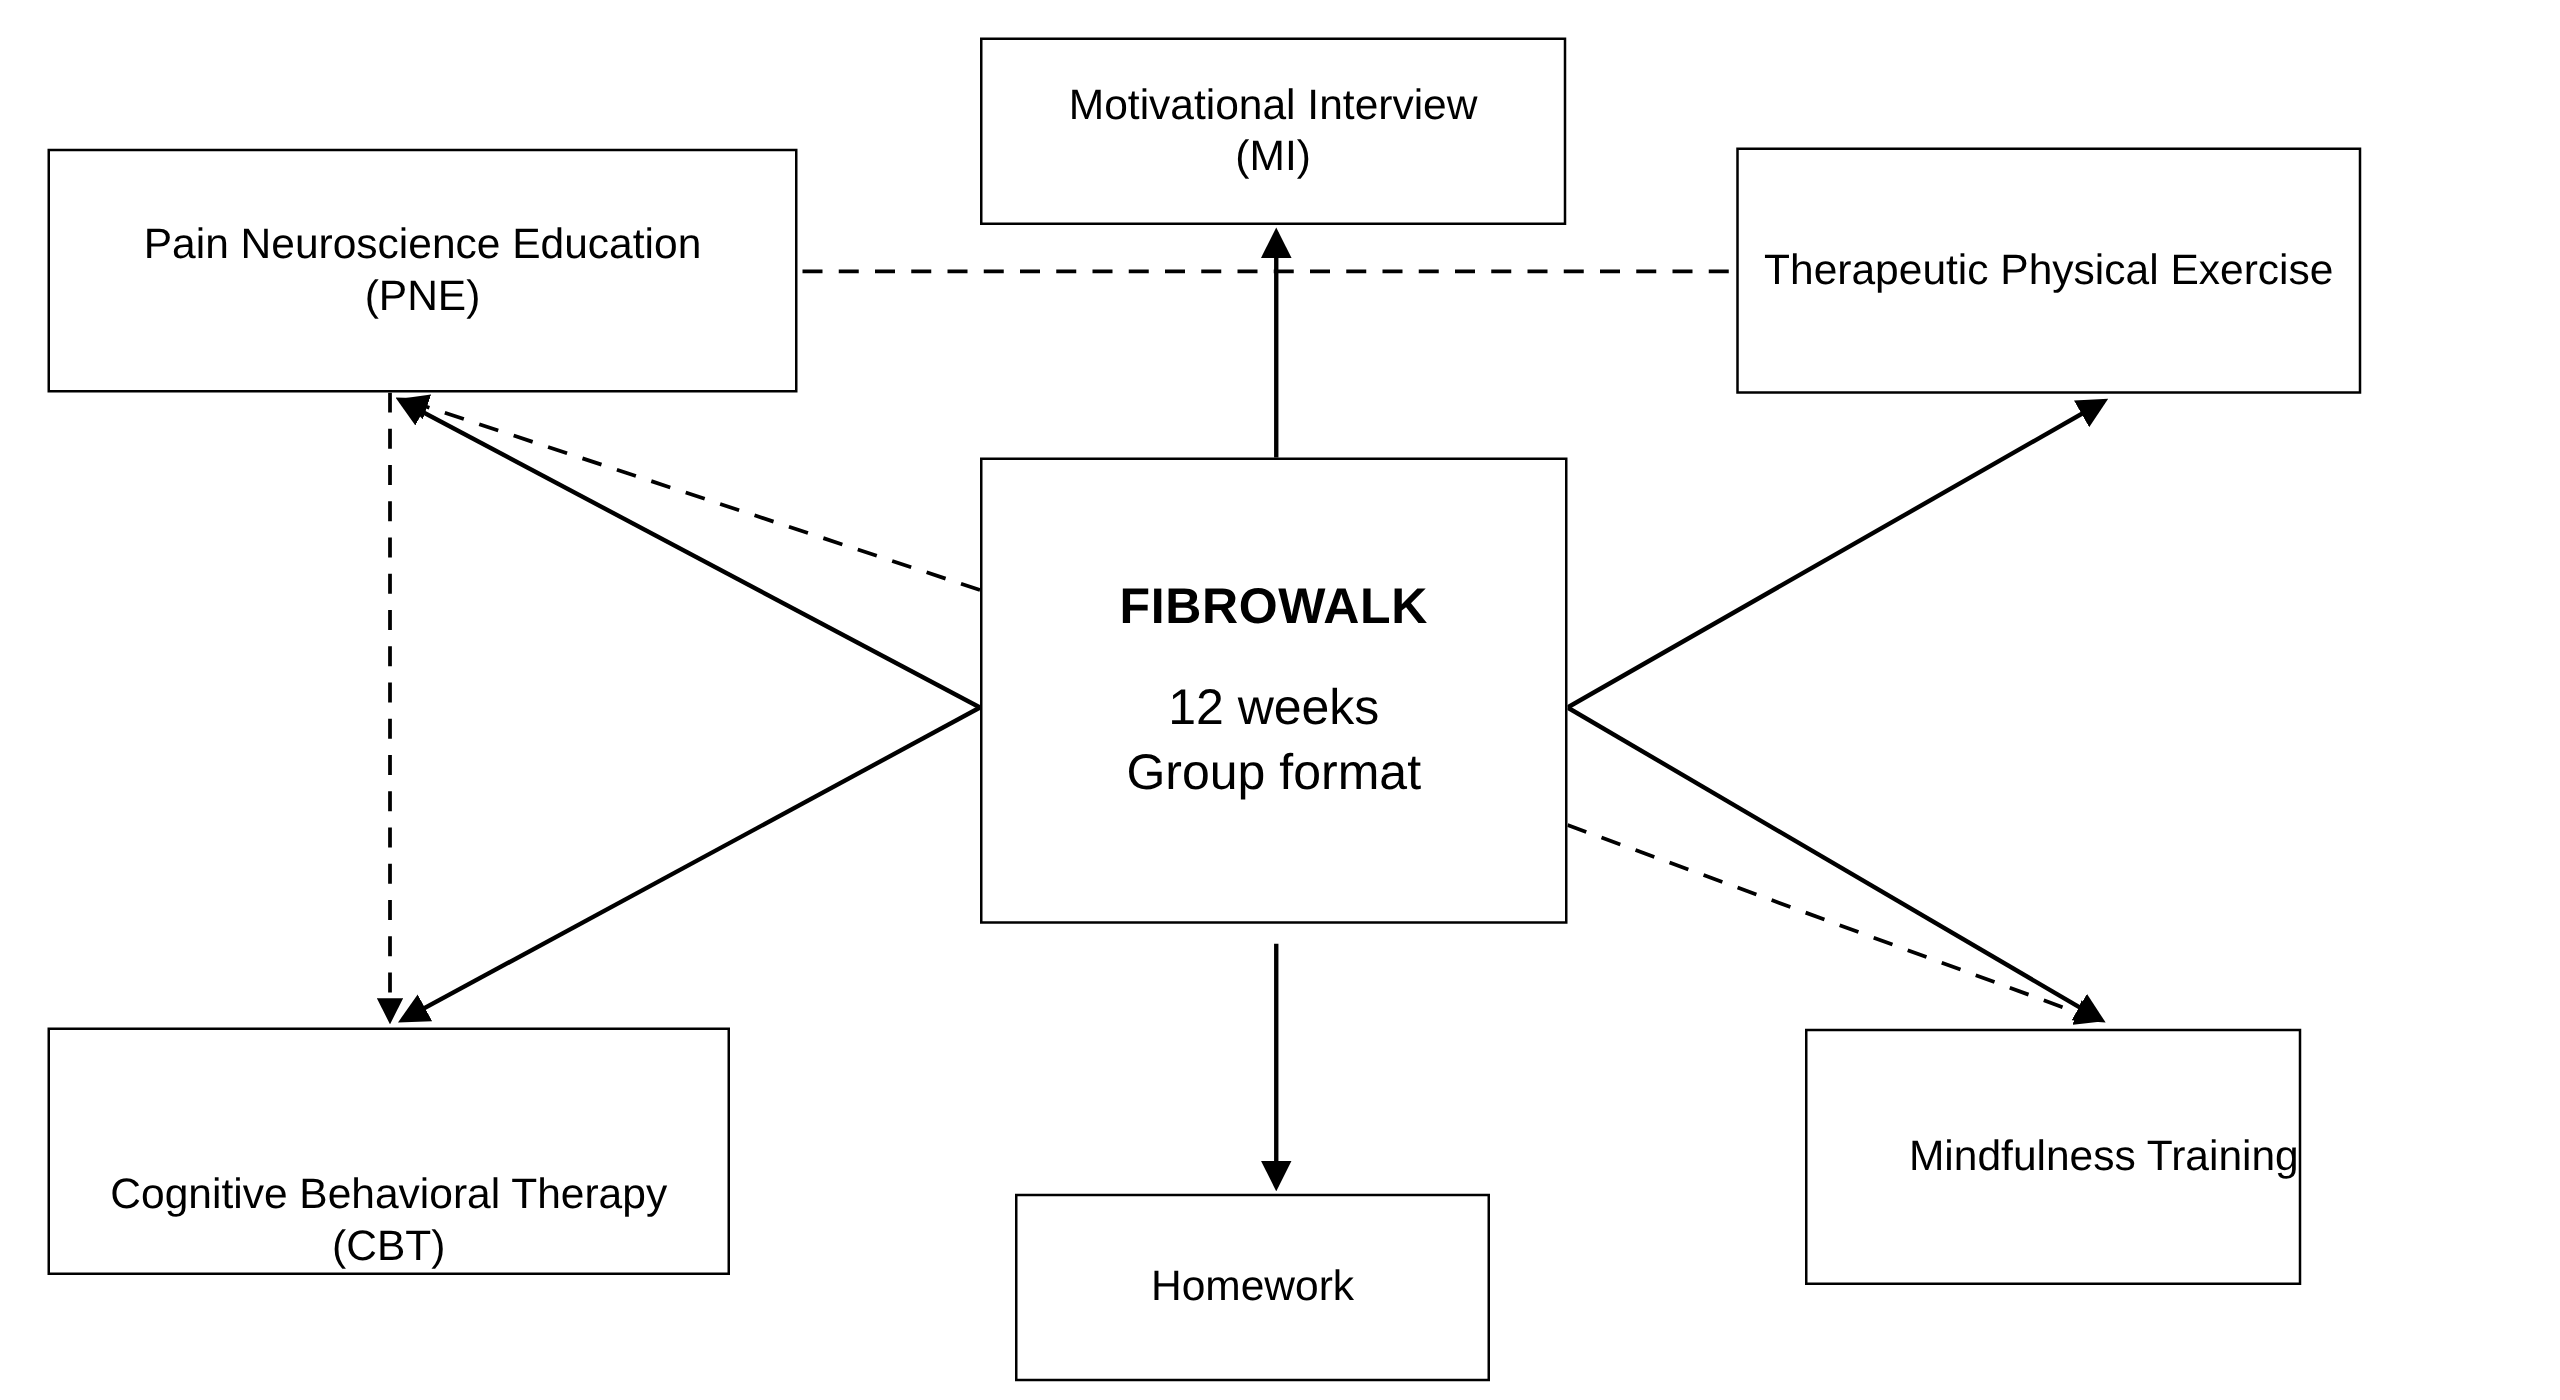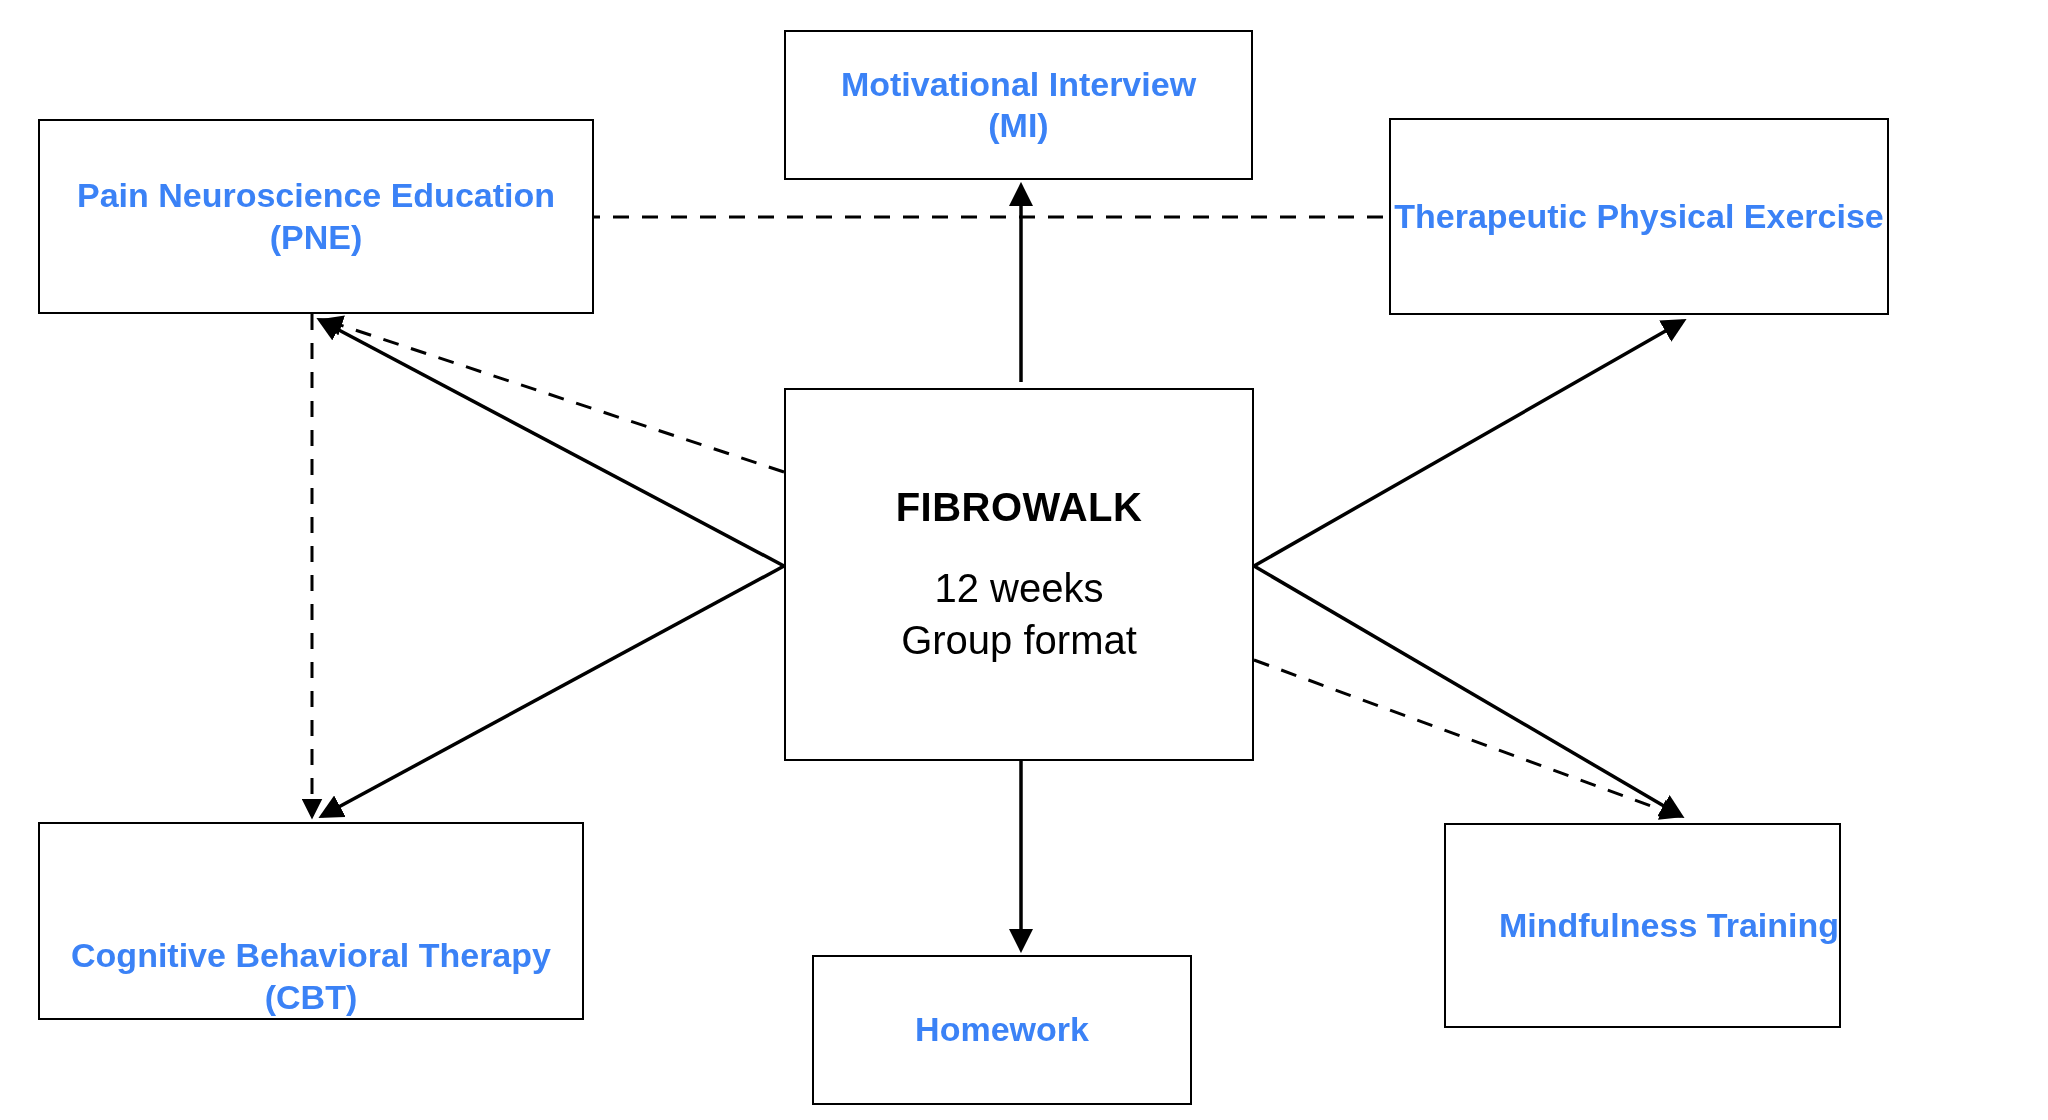--- a/index.html
+++ b/index.html
@@ -30,42 +30,42 @@
     display: flex;
     flex-direction: column;
     align-items: center;
     justify-content: center;
     text-align: center;
     color: #000000;
     line-height: 1.22;
   }
   .node-label {
     font-size: 34px;
-    font-weight: bold;
+    font-weight: normal;
     white-space: pre-line;
-    color: #3b82f6;
+    color: #000000;
   }
   .node-title {
     font-size: 40px;
     font-weight: bold;
     letter-spacing: 0.5px;
     color: #000000;
   }
   .node-sub {
     margin-top: 30px;
     font-size: 40px;
     white-space: pre-line;
     line-height: 1.3;
     color: #000000;
   }
   
-  #node-pne      { left: 38px;   top: 119px; width: 556px; height: 195px; }
+  #node-pne      { left: 38px;   top: 119px; width: 600px; height: 195px; }
   #node-mi       { left: 784px;  top: 30px;  width: 469px; height: 150px; }
   #node-tpe      { left: 1389px; top: 118px; width: 500px; height: 197px; }
-  #node-fibrowalk{ left: 784px;  top: 388px; width: 470px; height: 373px; }
+  #node-fibrowalk{ left: 784px;  top: 366px; width: 470px; height: 373px; }
   #node-cbt      { left: 38px;   top: 822px; width: 546px; height: 198px; justify-content: flex-end; }
   #node-homework { left: 812px;  top: 955px; width: 380px; height: 150px; }
   #node-mindful  { left: 1444px; top: 823px; width: 397px; height: 205px; align-items: flex-end; }
 </style>
 </head>
 <body>
 
 <div id="diagram-root">
 
   <svg id="edges-layer" viewBox="0 0 2048 1120" width="2048" height="1120" xmlns="http://www.w3.org/2000/svg">

